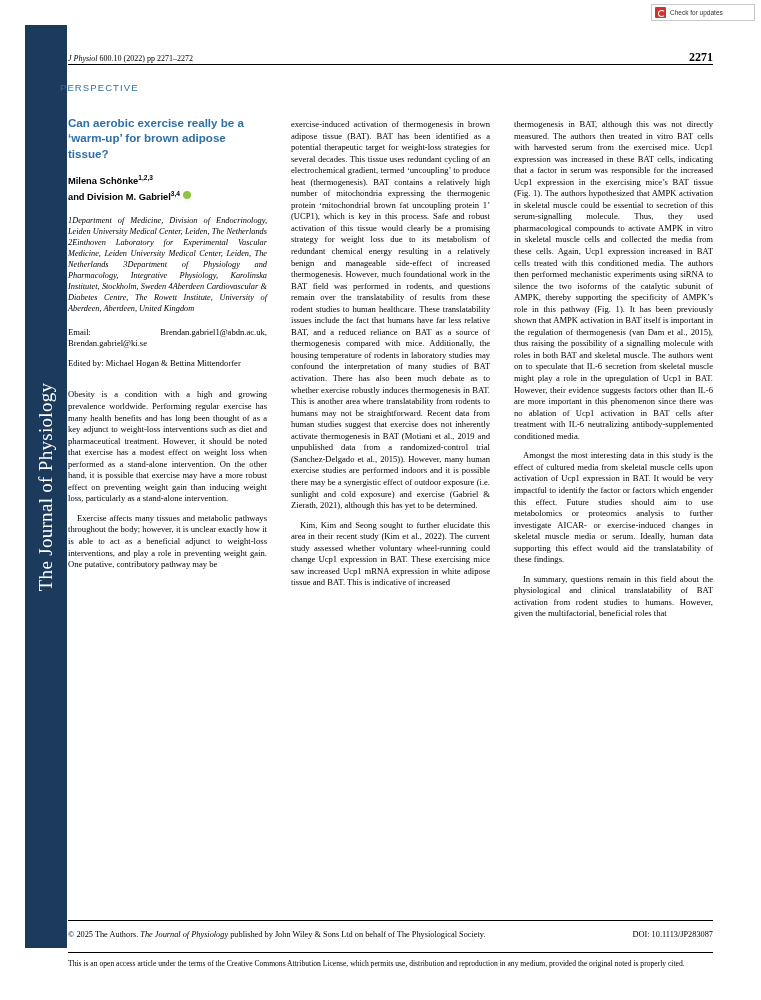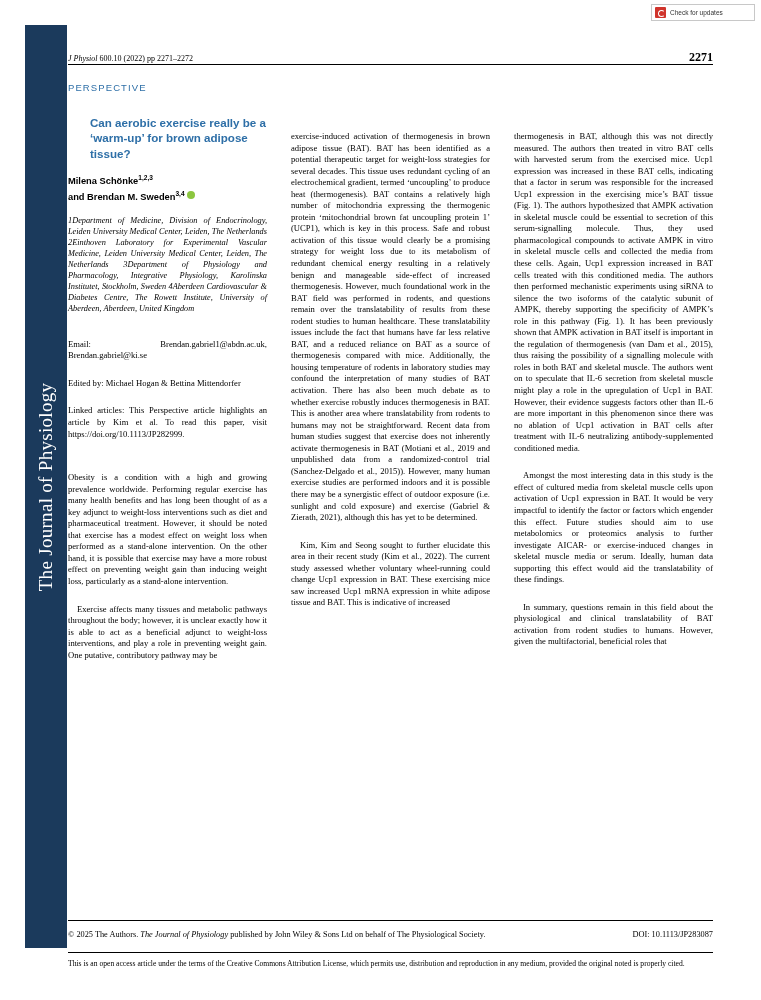--- a/index.html
+++ b/index.html
@@ -90,21 +90,21 @@
     position: absolute;
     left: 68px;
     top: 64px;
     width: 645px;
     height: 1px;
     background: #000000;
   }
 
   .perspective-label {
     position: absolute;
-    left: 68px;
+    left: 60px;
     top: 82px;
     font-family: "Liberation Sans", sans-serif;
     font-size: 9.5px;
     letter-spacing: 1.1px;
     color: #2e6fa7;
     text-transform: uppercase;
   }
 
   
   .columns {
@@ -118,21 +118,20 @@
   }
   .col { width: 199px; }
 
   .title {
     font-family: "Liberation Sans", sans-serif;
     font-size: 11.6px;
     font-weight: bold;
     color: #2e6fa7;
     line-height: 1.33;
     margin: 0 0 12px 0;
-    padding-left: 22px;
   }
   .authors {
     font-family: "Liberation Sans", sans-serif;
     font-size: 9.3px;
     font-weight: bold;
     line-height: 1.45;
     margin-bottom: 8px;
   }
   .authors sup { font-weight: bold; font-size: 6.6px; }
   .orcid {
@@ -154,21 +153,21 @@
     line-height: 1.32;
     text-align: justify;
     margin-top: 12px;
   }
 
   .para {
     font-size: 8.6px;
     line-height: 1.345;
     text-align: justify;
     hyphens: auto;
-    margin: 16px 0 8px 0;
+    margin: 4px 0 8px 0;
   }
   .para.indent { text-indent: 9px; }
   .block-gap { height: 8px; }
 
   
   .footer-rule {
     position: absolute;
     left: 68px;
     top: 920px;
     width: 645px;
@@ -223,35 +222,34 @@
 
 <div class="perspective-label">PERSPECTIVE</div>
 
 <div class="columns">
 
   <div class="col">
     <h1 class="title">Can aerobic exercise really be a ‘warm-up’ for brown adipose tissue?</h1>
 
     <div class="authors">
       <span>Milena Schönke</span><sup>1,2,3</sup><br>
-      <span>and Brendan M. Sweden</span><sup>3,4</sup>
+      <span>and Division M. Gabriel</span><sup>3,4</sup>
       <span class="orcid"></span>
     </div>
 
     <div class="affil">1Department of Medicine, Division of Endocrinology, Leiden University Medical Center, Leiden, The Netherlands 2Einthoven Laboratory for Experimental Vascular Medicine, Leiden University Medical Center, Leiden, The Netherlands 3Department of Physiology and Pharmacology, Integrative Physiology, Karolinska Institutet, Stockholm, Sweden 4Aberdeen Cardiovascular &amp; Diabetes Centre, The Rowett Institute, University of Aberdeen, Aberdeen, United Kingdom</div>
 
     <div class="block-gap"></div>
     <div class="para">
       <span>Email:</span>
       <span>Brendan.gabriel1@abdn.ac.uk, Brendan.gabriel@ki.se</span>
     </div>
 
     <div class="para">Edited by: Michael Hogan &amp; Bettina Mittendorfer</div>
 
-    <div class="para">Linked articles: This Perspective article highlights an article by Kim et al. To read this paper, visit https://doi.org/10.1113/JP282999.</div>
 
 
     <div class="block-gap"></div>
     <p class="para">Obesity is a condition with a high and growing prevalence worldwide. Performing regular exercise has many health benefits and has long been thought of as a key adjunct to weight-loss interventions such as diet and pharmaceutical treatment. However, it should be noted that exercise has a modest effect on weight loss when performed as a stand-alone intervention. On the other hand, it is possible that exercise may have a more robust effect on preventing weight gain than inducing weight loss, particularly as a stand-alone intervention.</p>
     <p class="para indent">Exercise affects many tissues and metabolic pathways throughout the body; however, it is unclear exactly how it is able to act as a beneficial adjunct to weight-loss interventions, and play a role in preventing weight gain. One putative, contributory pathway may be</p>
   </div>
 
   <div class="col">
     <p class="para">exercise-induced activation of thermogenesis in brown adipose tissue (BAT). BAT has been identified as a potential therapeutic target for weight-loss strategies for several decades. This tissue uses redundant cycling of an electrochemical gradient, termed ‘uncoupling’ to produce heat (thermogenesis). BAT contains a relatively high number of mitochondria expressing the thermogenic protein ‘mitochondrial brown fat uncoupling protein 1’ (UCP1), which is key in this process. Safe and robust activation of this tissue would clearly be a promising strategy for weight loss due to its metabolism of redundant chemical energy resulting in a relatively benign and manageable side-effect of increased thermogenesis. However, much foundational work in the BAT field was performed in rodents, and questions remain over the translatability of results from these rodent studies to human healthcare. These translatability issues include the fact that humans have far less relative BAT, and a reduced reliance on BAT as a source of thermogenesis compared with mice. Additionally, the housing temperature of rodents in laboratory studies may confound the interpretation of many studies of BAT activation. There has also been much debate as to whether exercise robustly induces thermogenesis in BAT. This is another area where translatability from rodents to humans may not be straightforward. Recent data from human studies suggest that exercise does not inherently activate thermogenesis in BAT (Motiani et al., 2019 and unpublished data from a randomized-control trial (Sanchez-Delgado et al., 2015)). However, many human exercise studies are performed indoors and it is possible there may be a synergistic effect of outdoor exposure (i.e. sunlight and cold exposure) and exercise (Gabriel &amp; Zierath, 2021), although this has yet to be determined.</p>
     <p class="para indent">Kim, Kim and Seong sought to further elucidate this area in their recent study (Kim et al., 2022). The current study assessed whether voluntary wheel-running could change Ucp1 expression in BAT. These exercising mice saw increased Ucp1 mRNA expression in white adipose tissue and BAT. This is indicative of increased</p>

